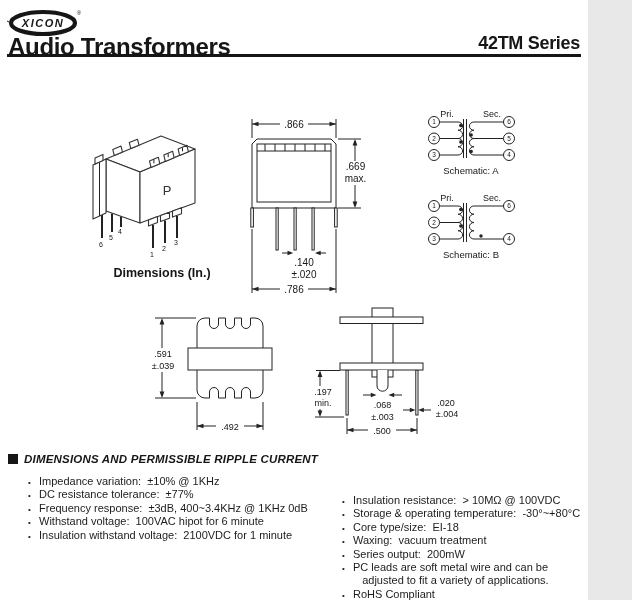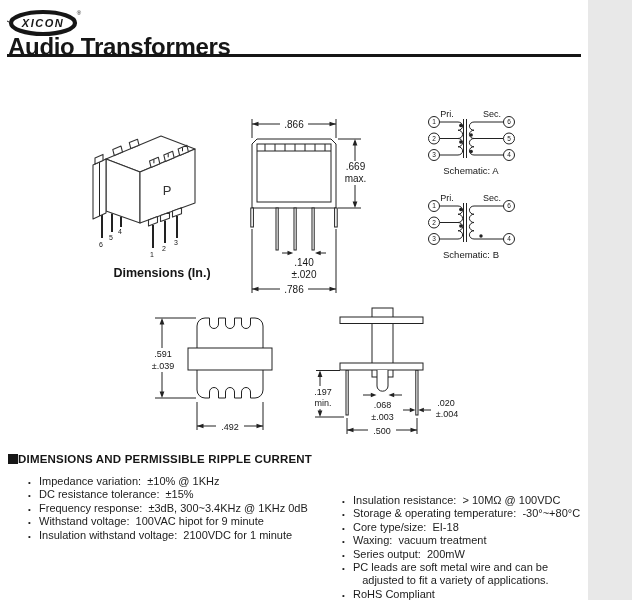--- a/index.html
+++ b/index.html
@@ -3,21 +3,21 @@
 <meta charset="utf-8">
 <style>
   html,body{margin:0;padding:0;background:#e8e8e8;}
   .page{position:relative;width:588px;height:600px;background:#ffffff;overflow:hidden;
         font-family:"Liberation Sans", sans-serif;color:#111;}
   .abs{position:absolute;}
   .page-title{left:8px;top:33px;font-size:24px;font-weight:bold;letter-spacing:-0.3px;color:#161616;}
   .series-title{right:8px;top:33px;font-size:18px;font-weight:bold;letter-spacing:-0.3px;color:#161616;}
   .header-rule{left:7px;right:7px;top:54px;height:3px;background:#161616;}
   .caption{left:90px;top:266px;width:144px;text-align:center;font-weight:bold;font-size:12.5px;color:#161616;}
-  .specs-head{left:8px;top:453px;display:flex;align-items:center;}
+  .specs-head{left:8px;top:453px;display:flex;align-items:center;gap:6px;font-style:italic;}
   .specs-square{width:10px;height:10px;background:#161616;display:inline-block;}
   .specs-title{font-size:11.5px;font-weight:bold;letter-spacing:0.2px;color:#161616;}
   ul.spec-list{list-style:none;margin:7px;padding:0;}
   ul.spec-list li{position:relative;font-size:11px;line-height:13.4px;color:#1c1c1c;
                   padding-left:12px;white-space:pre-wrap;}
   ul.spec-list li::before{content:"•";position:absolute;left:1px;top:1px;font-size:8px;color:#1c1c1c;}
   .col-left{left:20px;top:468px;width:318px;}
   .col-right{left:334px;top:487px;width:296px;}
   
   .ln{stroke:#222;fill:none;stroke-width:1;}
@@ -41,20 +41,21 @@
 
 <div class="page">
 
   <svg class="abs" style="left:6px;top:7px" width="80" height="30" viewBox="0 0 80 30">
     <ellipse cx="37" cy="16" rx="32" ry="11" fill="#fff" stroke="#161616" stroke-width="4.2"></ellipse>
     <path d="M5,16 L1,14" class="ln"></path>
     <text x="37" y="20" class="logotext">XICON</text>
     <text x="73" y="8" class="regmark">®</text>
   </svg>
   <div class="abs page-title">Audio Transformers</div>
+  <div class="abs series-title">42TM Series</div>
   <div class="abs header-rule"></div>
 
   <svg class="abs" style="left:85px;top:115px" width="130" height="170" viewBox="0 0 130 170">
     <g>
       <path d="M17,100 V123 M27,98.5 V117 M36,101.5 V112" stroke="#222" stroke-width="2" fill="none"></path>
     </g>
     <g>
       <polygon class="face" points="21,44 76,21 110,34 55,57"></polygon>
       <polygon class="face" points="21,44 55,57 55,108 21,96"></polygon>
       <polygon class="face" points="55,57 110,34 110,88 55,108"></polygon>
@@ -262,23 +263,23 @@
     </g>
   </svg>
 
   <div class="abs specs-head">
     <span class="specs-square"></span>
     <span class="specs-title">DIMENSIONS AND PERMISSIBLE RIPPLE CURRENT</span>
   </div>
 
   <ul class="abs spec-list col-left">
     <li>Impedance variation:  ±10% @ 1KHz</li>
-    <li>DC resistance tolerance:  ±15%</li>
-    <li>Frequency response:  ±3dB, 300~3.4KHz @ 1KHz 0dB</li>
-    <li>Withstand voltage:  100VAC hipot for 9 minute</li>
+    <li>DC resistance tolerance:  ±77%</li>
+    <li>Frequency response:  ±3dB, 400~3.4KHz @ 1KHz 0dB</li>
+    <li>Withstand voltage:  100VAC hipot for 6 minute</li>
     <li>Insulation withstand voltage:  2100VDC for 1 minute</li>
   </ul>
 
   <ul class="abs spec-list col-right">
     <li>Insulation resistance:  &gt; 10MΩ @ 100VDC</li>
     <li>Storage &amp; operating temperature:  -30°~+80°C</li>
     <li>Core type/size:  EI-18</li>
     <li>Waxing:  vacuum treatment</li>
     <li>Series output:  200mW</li>
     <li>PC leads are soft metal wire and can be

